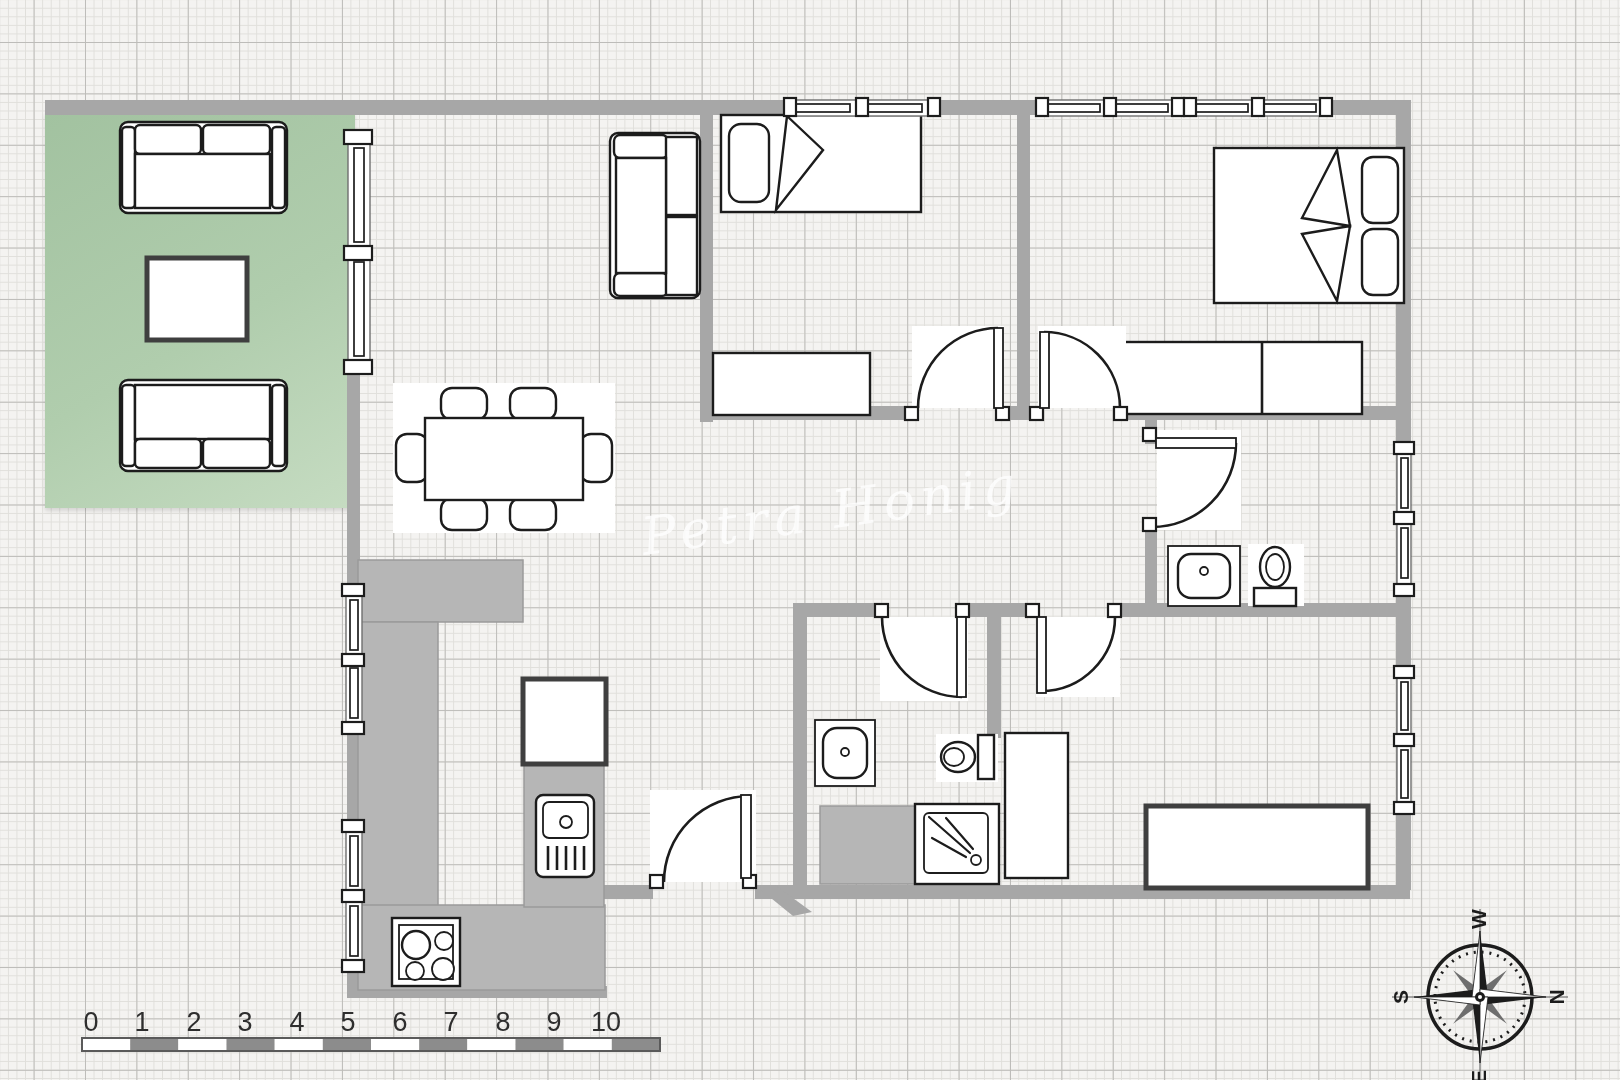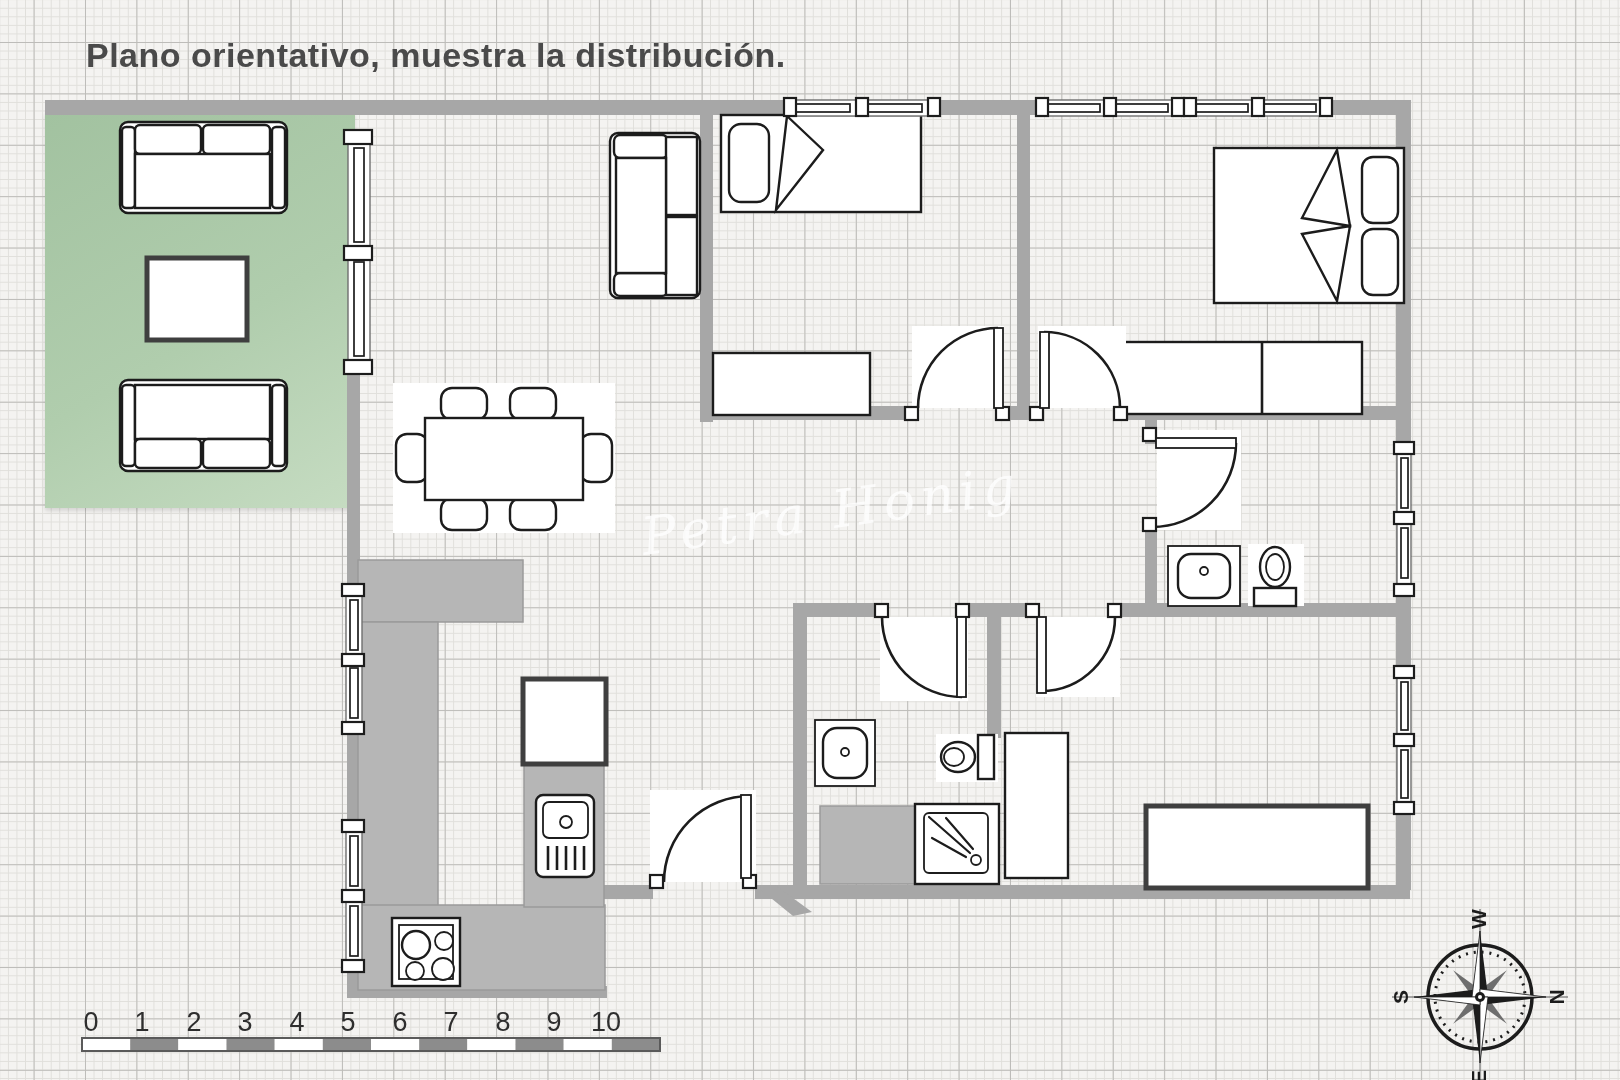--- a/index.html
+++ b/index.html
@@ -54,21 +54,20 @@
   .scale-num{font:27px "Liberation Sans",sans-serif;fill:var(--scale-text,#2e2e2e);text-anchor:middle;}
   .seg-light{fill:#ffffff;}
   .seg-dark{fill:var(--scale-bar-dark,#8c8c8c);}
   .scale-frame{fill:none;stroke:#5a5a5a;stroke-width:2;}
 </style>
 </head>
 <body>
 
 <div class="stage">
 
-  <div class="page-title">Plano orientativo, muestra la distribución.</div>
 
   <div class="living-floor"></div>
 
   <svg class="plan" width="1620" height="1080" viewBox="0 0 1620 1080">
     <defs>
       <pattern id="hangersH" width="16" height="58" patternUnits="userSpaceOnUse">
         <line x1="8" y1="5" x2="8" y2="53" stroke="#c4c4c4" stroke-width="2.4"></line>
         <line x1="3" y1="5" x2="13" y2="53" stroke="#cccccc" stroke-width="2"></line>
       </pattern>
       <pattern id="hangersV" width="16" height="58" patternUnits="userSpaceOnUse" patternTransform="rotate(90)">

